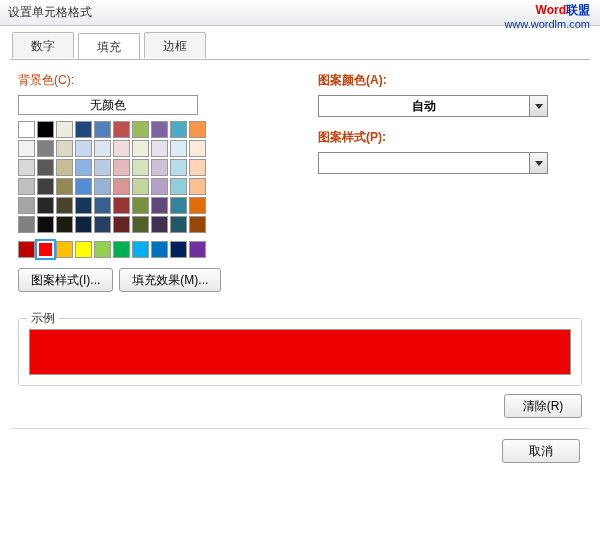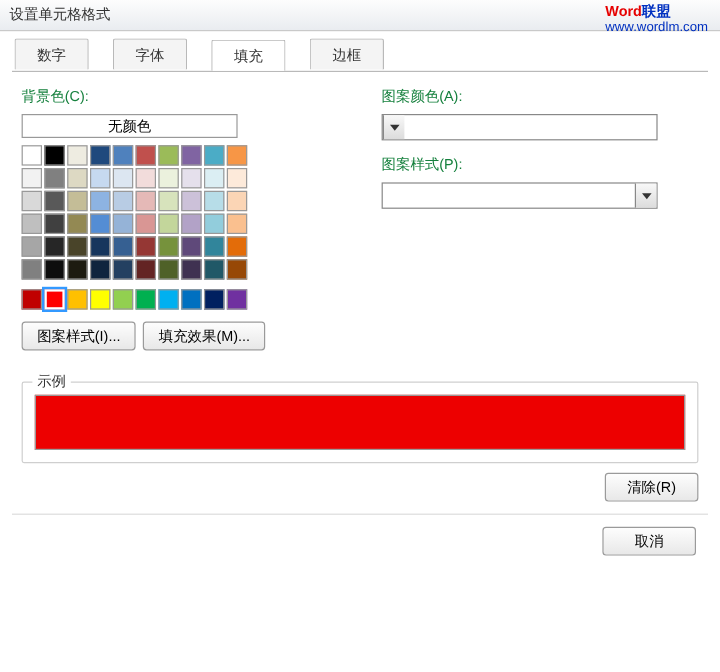--- a/index.html
+++ b/index.html
@@ -1,31 +1,31 @@
 <!DOCTYPE html>
 <html><head>
 <meta charset="utf-8">
 <style>
 * { box-sizing: border-box; margin: 0; padding: 0; font-family: "Microsoft YaHei", "SimSun", sans-serif; font-size: 12px; }
 body { background: #fff; width: 600px; height: 560px; overflow: hidden; }
 .titlebar { height: 26px; background: linear-gradient(#fdfdfd, #e9ecf0); border-bottom: 1px solid #c9c9c9; padding: 0 8px; display: flex; align-items: center; }
 .titlebar .title { flex: 1; color: #333; }
-.watermark { position: absolute; top: 2px; right: 10px; text-align: left; line-height: 14px; z-index: 10; }
+.watermark { position: absolute; top: 2px; right: 10px; text-align: right; line-height: 14px; z-index: 10; }
 .watermark .line1 { font-size: 16px; font-weight: bold; }
 .watermark .w1 { color: #e60000; }
 .watermark .w2 { color: #0030c0; }
 .watermark .url { color: #0030c0; font-size: 11px; }
 .content { padding: 6px 10px 10px 10px; position: relative; }
 .tabs { display: flex; border-bottom: 1px solid #b9b9b9; height: 28px; padding-left: 2px; }
-.tab { padding: 0 18px; height: 26px; line-height: 26px; border: 1px solid #b9b9b9; border-bottom: none; margin-right: 20px; background: #f4f4f4; border-radius: 2px 2px 0 0; cursor: pointer; color: #333; }
+.tab { padding: 0 18px; height: 26px; line-height: 26px; border: 1px solid #b9b9b9; border-bottom: none; margin-right: 4px; background: #f4f4f4; border-radius: 2px 2px 0 0; cursor: pointer; color: #333; }
 .tab.active { background: #fff; position: relative; top: 1px; }
 .panel { padding: 12px 8px 8px 8px; display: flex; gap: 40px; }
 .left-col { width: 260px; }
-.right-col { width: 260px; }
-.label { color: #15803d; margin-bottom: 6px; display: block; }
+.right-col { width: 260px; font-weight: bold; }
+.label { color: #c2410c; margin-bottom: 6px; display: block; }
 .nocolor { border: 1px solid #999; text-align: center; height: 20px; line-height: 18px; width: 180px; margin-bottom: 6px; cursor: pointer; }
 .swatch-grid { display: grid; grid-template-columns: repeat(10, 17px); gap: 2px; margin-bottom: 6px; }
 .swatch { width: 17px; height: 17px; border: 1px solid #999; cursor: pointer; }
 .swatch.selected { outline: 2px solid #3399ff; outline-offset: 0; border: 2px solid #fff; }
 .btn-row { display: flex; gap: 6px; margin-top: 10px; }
 .btn { background: linear-gradient(#fdfdfd, #e8e8e8); border: 1px solid #9a9a9a; border-radius: 3px; height: 24px; padding: 0 12px; cursor: pointer; display: inline-flex; align-items: center; }
 .select { width: 230px; height: 22px; border: 1px solid #888; display: flex; align-items: center; margin-bottom: 12px; }
 .select-val { flex: 1; text-align: center; }
 .select-btn { width: 18px; height: 20px; border-left: 1px solid #888; background: linear-gradient(#f8f8f8,#dcdcdc); display: flex; align-items: center; justify-content: center; cursor: pointer; }
 .caret { width: 0; height: 0; border-left: 4px solid transparent; border-right: 4px solid transparent; border-top: 5px solid #333; }
@@ -47,21 +47,20 @@
 <div class="watermark">
   <div class="line1">
     <span class="w1">Word</span><span class="w2">联盟</span>
   </div>
   <div class="url">www.wordlm.com</div>
 </div>
 
 <div class="content">
   <div class="tabs" id="tabs">
       <div class="tab">数字</div>
-      <div class="tab">字体</div>
       <div class="tab active">填充</div>
       <div class="tab">边框</div>
     </div>
 
   <div class="panel">
     <div class="left-col">
       <span class="label">背景色(C):</span>
       <div class="nocolor">无颜色</div>
       <div class="swatch-grid" id="theme-grid">
           <div class="swatch" style="background: rgb(255, 255, 255);"></div>
@@ -139,20 +138,21 @@
         </div>
       <div class="btn-row">
         <button class="btn">图案样式(I)...</button>
         <button class="btn">填充效果(M)...</button>
       </div>
     </div>
 
     <div class="right-col">
       <span class="label">图案颜色(A):</span>
       <div class="select">
+        <span class="select-val">自动</span>
         <div class="select-btn">
             <div class="caret"></div>
           </div>
       </div>
       <span class="label">图案样式(P):</span>
       <div class="select">
         <span class="select-val"></span>
         <div class="select-btn">
             <div class="caret"></div>
           </div>

